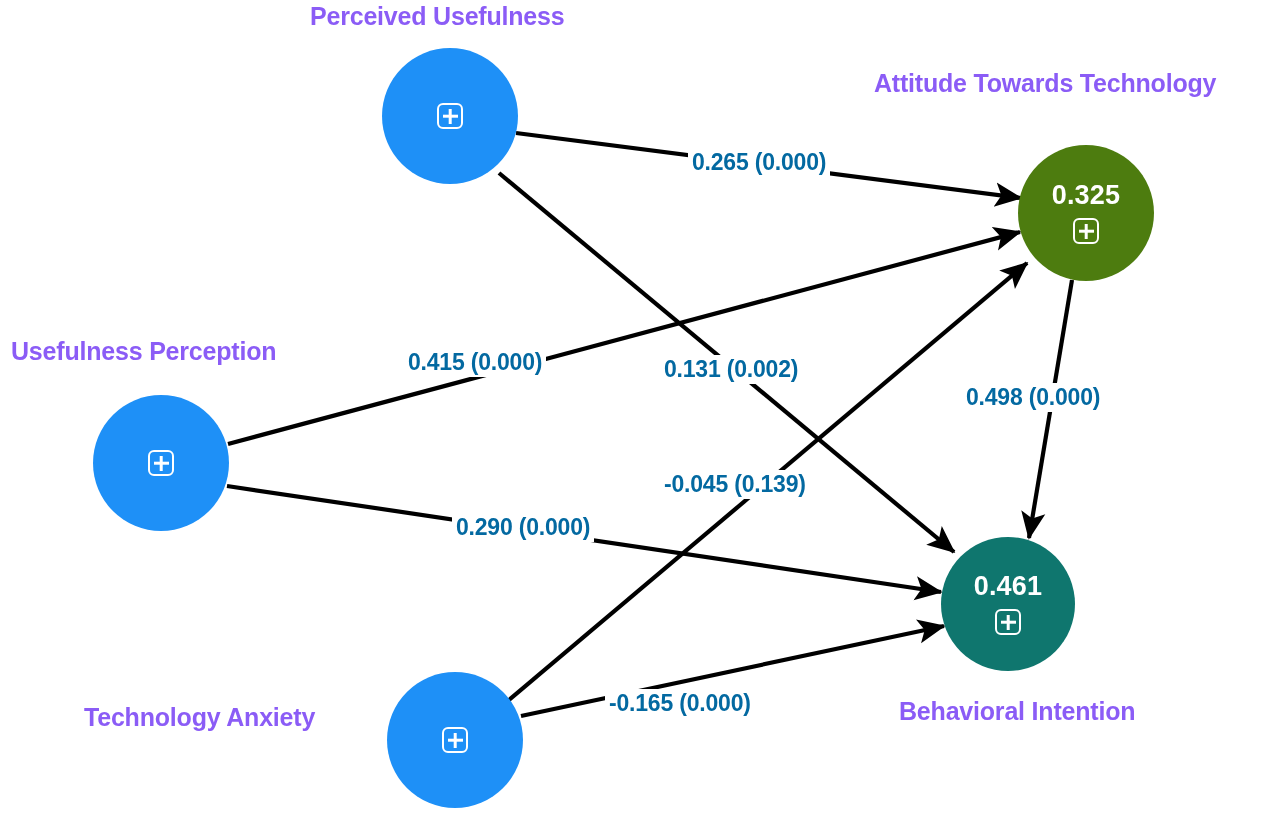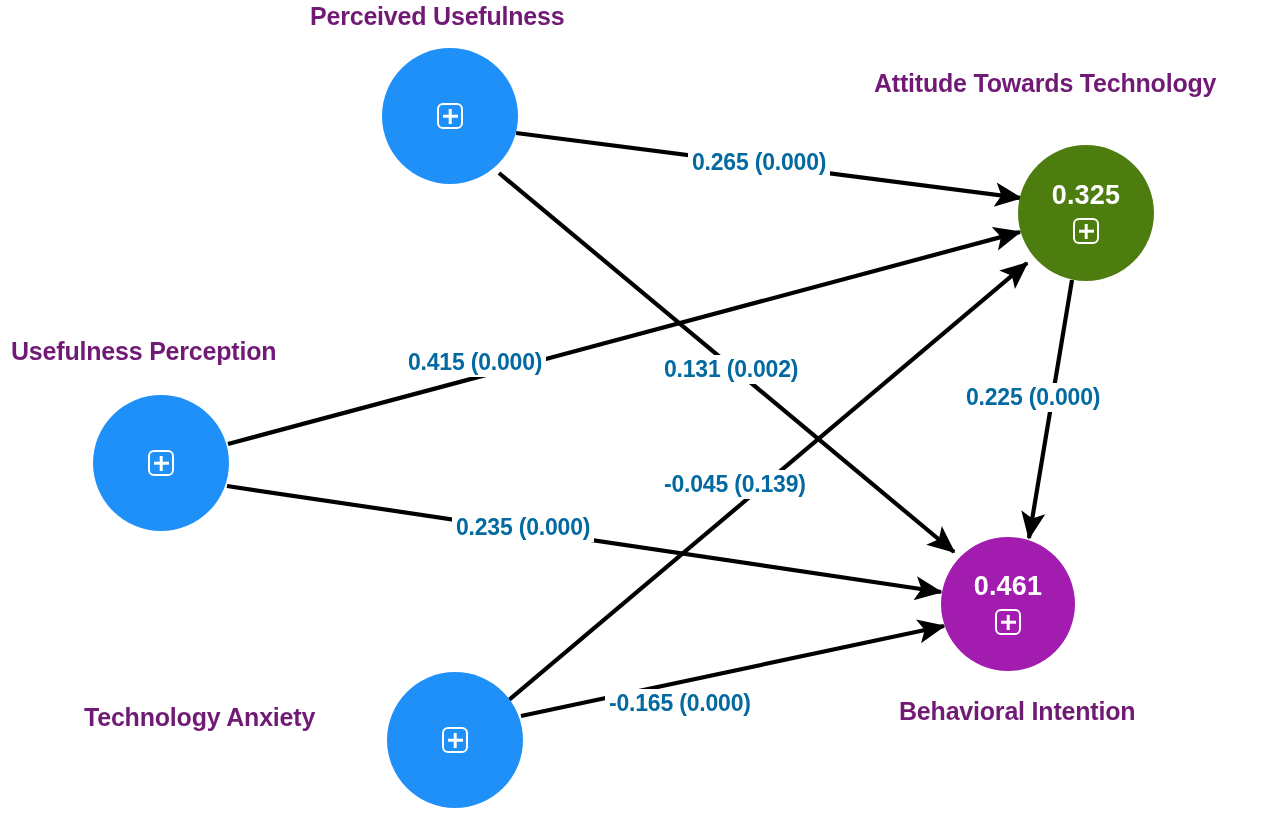--- a/index.html
+++ b/index.html
@@ -63,21 +63,21 @@
   }
   .plus-icon::after {
     top: 50%;
     left: 3.5px;
     right: 3.5px;
     height: 2.6px;
     transform: translateY(-50%);
   }
   .node-title {
     position: absolute;
-    color: #701a75;
+    color: #8b5cf6;
     font-size: 25px;
     font-weight: bold;
     white-space: nowrap;
     letter-spacing: -0.2px;
   }
   .edge-label {
     position: absolute;
     color: #0369a1;
     font-size: 23px;
     font-weight: bold;
@@ -121,28 +121,28 @@
       <div class="node-title" style="left: 84px; top: 703px;">Technology Anxiety</div>
       <div class="node" style="left: 387px; top: 672px; width: 136px; height: 136px; background: rgb(30, 144, 247);">
         <div class="plus-icon"></div>
       </div>
       <div class="node-title" style="left: 874px; top: 69px; text-align: right;">Attitude Towards Technology</div>
       <div class="node" style="left: 1018px; top: 145px; width: 136px; height: 136px; background: #4d7c0f;">
         <div class="node-r2">0.325</div>
         <div class="plus-icon"></div>
       </div>
       <div class="node-title" style="left: 899px; top: 697px;">Behavioral Intention</div>
-      <div class="node" style="left: 941px; top: 537px; width: 134px; height: 134px; background: #a21caf;">
+      <div class="node" style="left: 941px; top: 537px; width: 134px; height: 134px; background: #0f766e;">
         <div class="node-r2">0.461</div>
         <div class="plus-icon"></div>
       </div>
     </div>
   <div id="label-layer">
       <div class="edge-label" style="left: 688px; top: 148px;">0.265 (0.000)</div>
       <div class="edge-label" style="left: 404px; top: 348px;">0.415 (0.000)</div>
       <div class="edge-label" style="left: 628px; top: 470px; margin-left: 32px;">-0.045 (0.139)</div>
       <div class="edge-label" style="left: 660px; top: 355px;">0.131 (0.002)</div>
-      <div class="edge-label" style="left: 452px; top: 513px;">0.235 (0.000)</div>
+      <div class="edge-label" style="left: 452px; top: 513px;">0.290 (0.000)</div>
       <div class="edge-label" style="left: 605px; top: 689px;">-0.165 (0.000)</div>
-      <div class="edge-label" style="left: 962px; top: 383px;">0.225 (0.000)</div>
+      <div class="edge-label" style="left: 962px; top: 383px;">0.498 (0.000)</div>
     </div>
 
 </div>
 
 </body></html>

